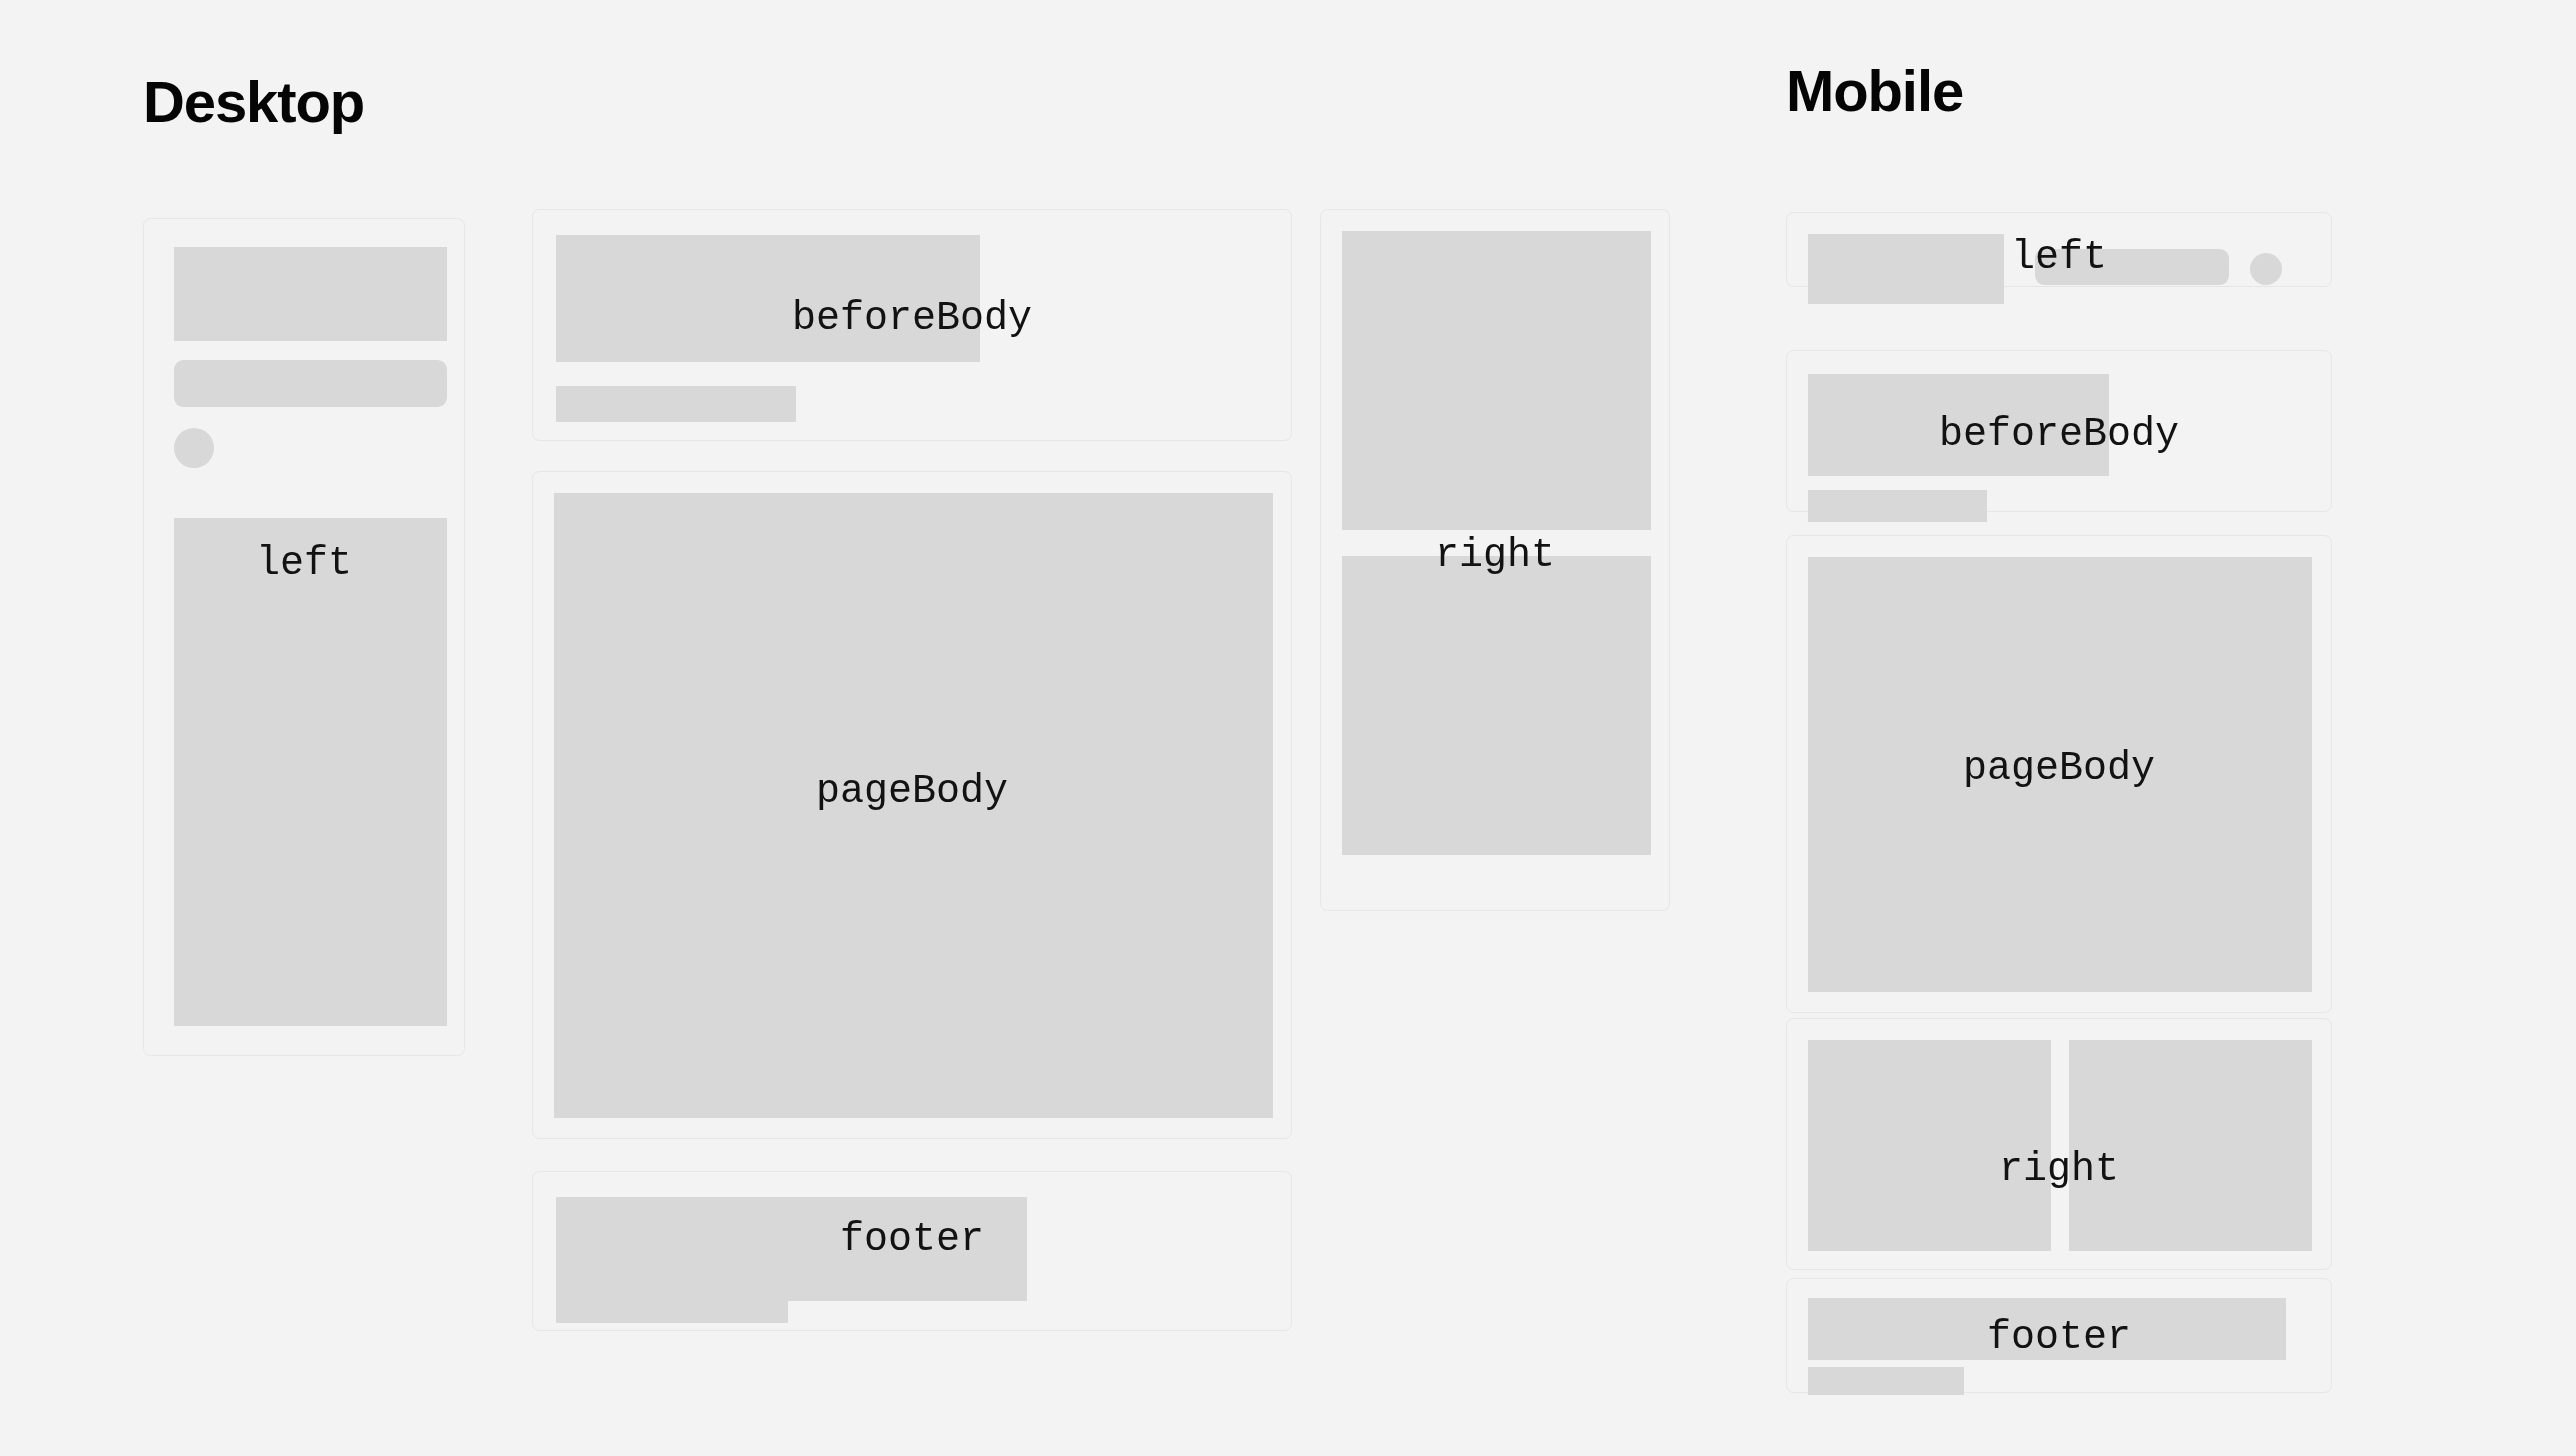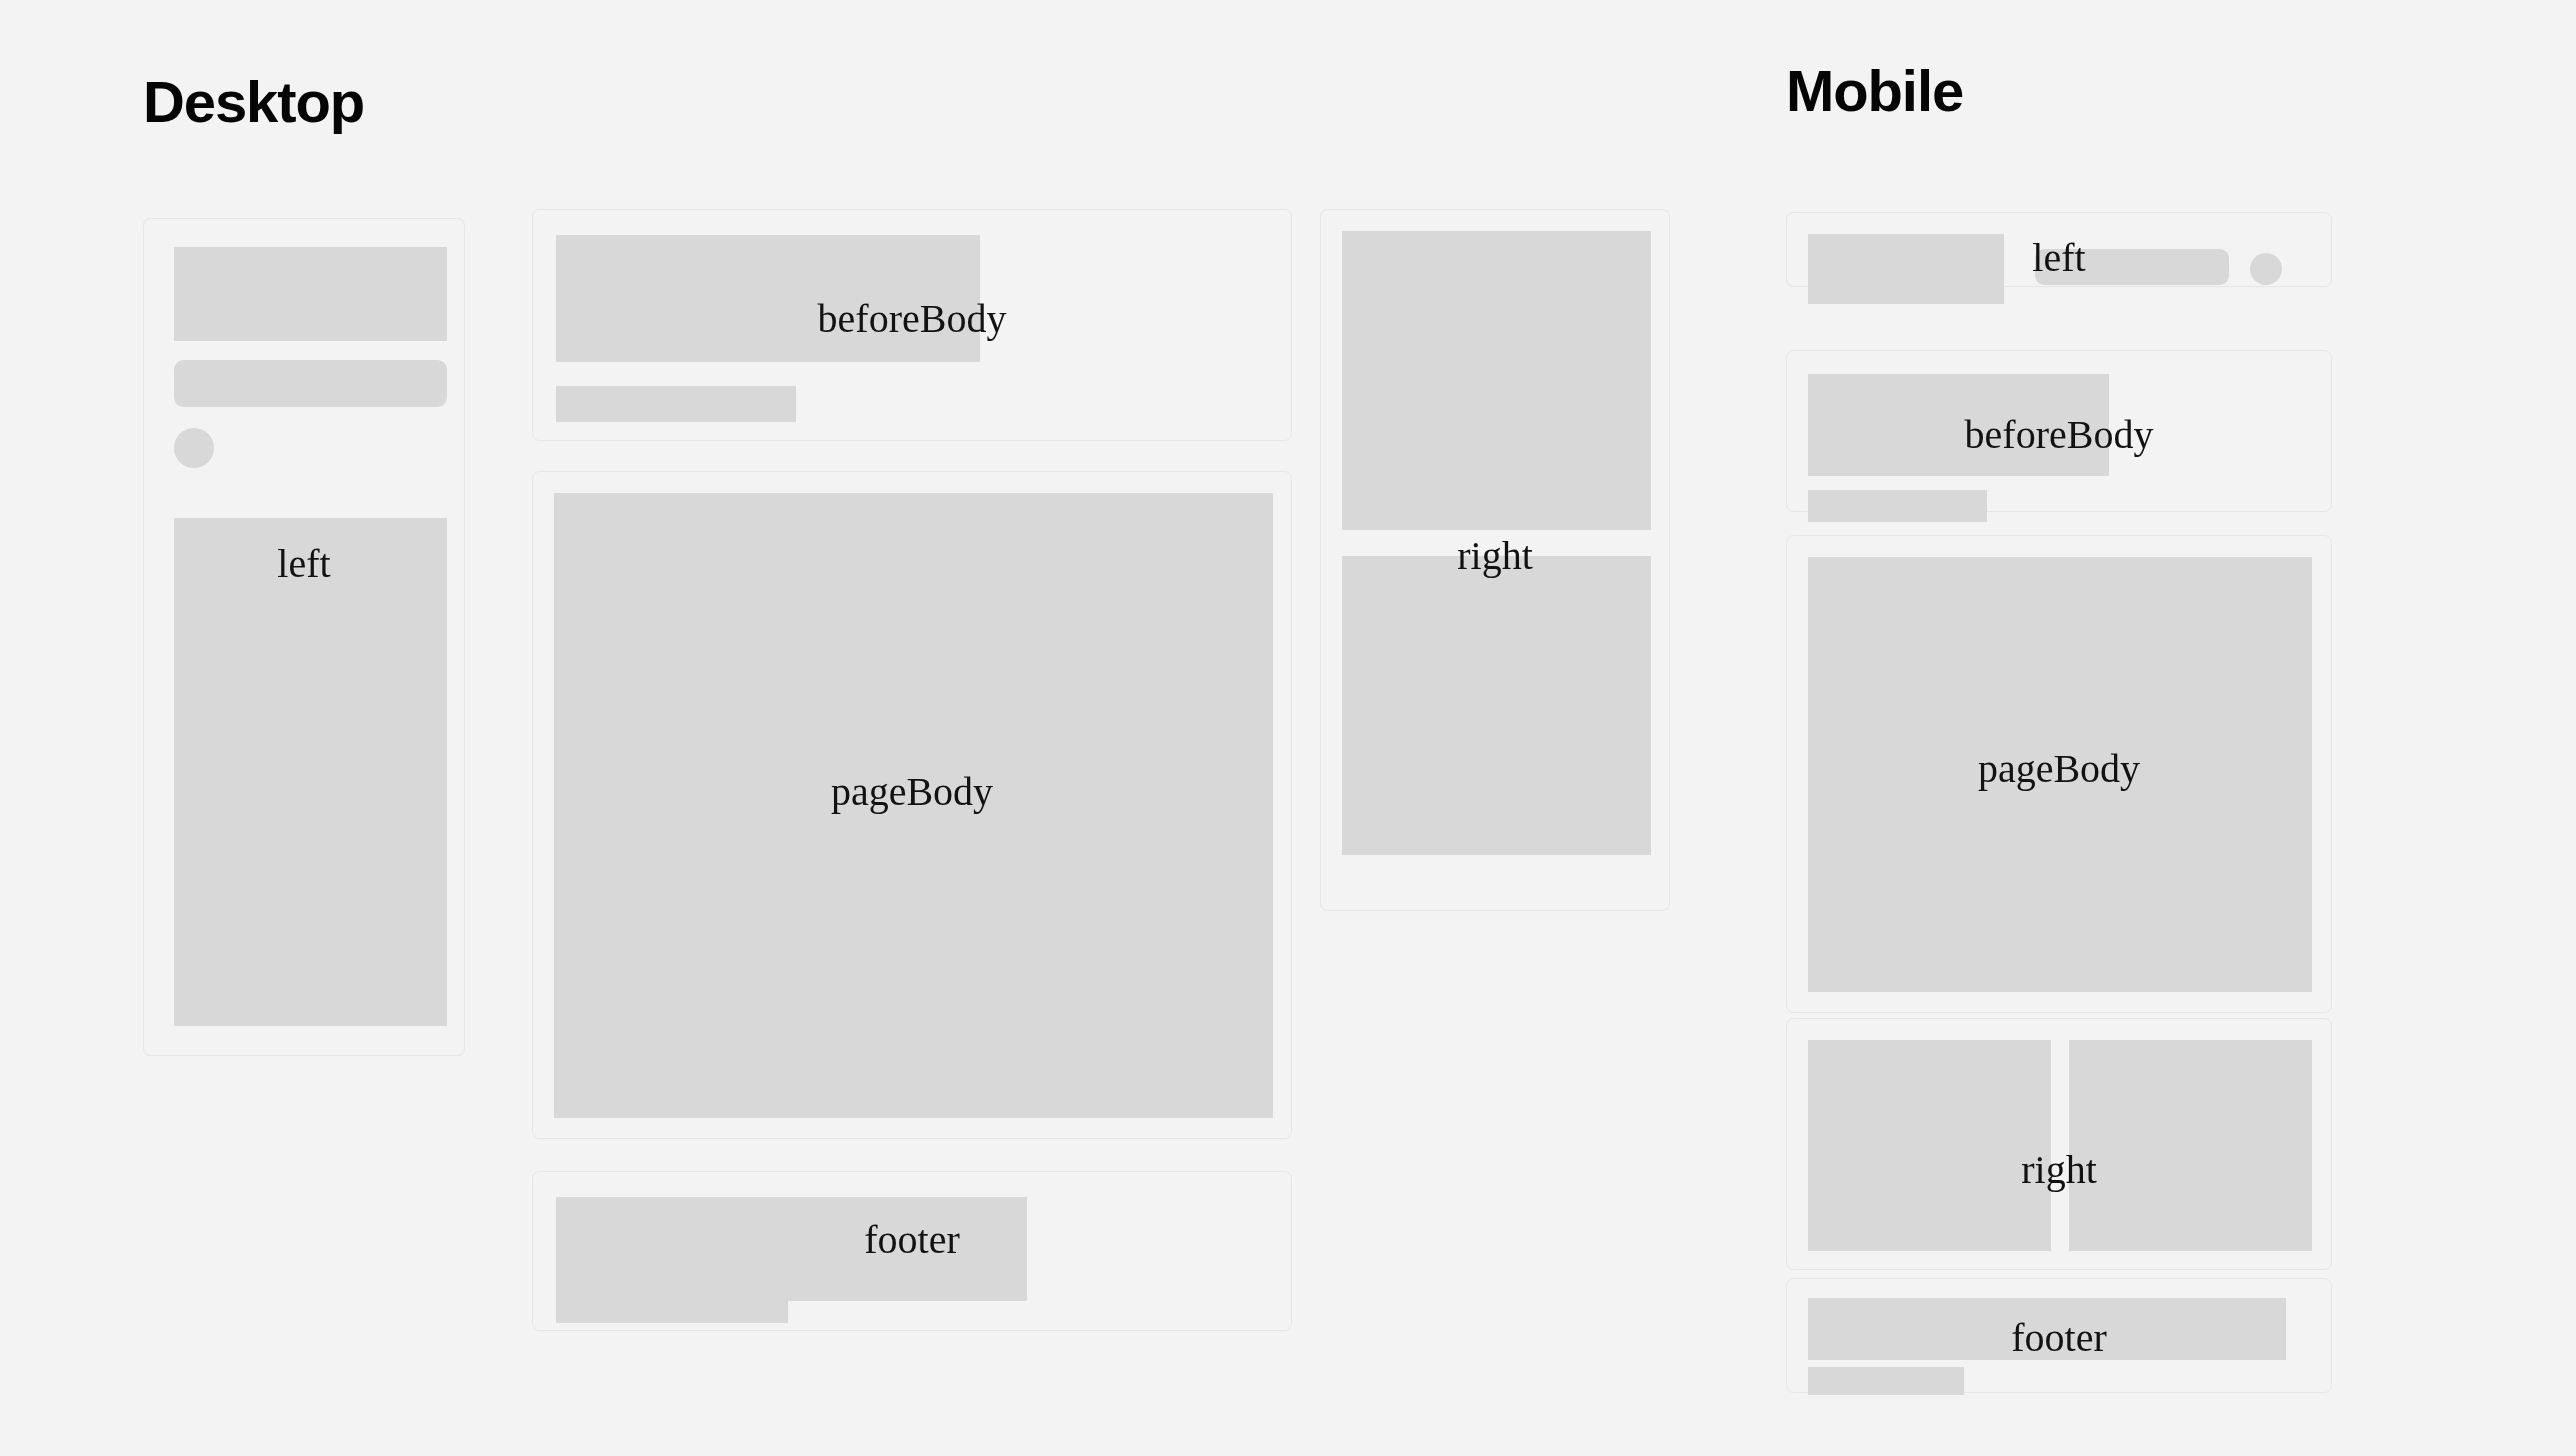--- a/index.html
+++ b/index.html
@@ -39,21 +39,21 @@
   .sk {
     position: absolute;
     background: #d8d8d8;
   }
   .sk.rounded { border-radius: 9.4px; }
   .sk.circle  { border-radius: 50%; }
 
   
   .slot-label {
     position: absolute;
-    font-family: Liberation Serif, serif;
+    font-family: Liberation Mono, monospace;
     font-size: 40px;
     color: #121212;
     line-height: 1;
     white-space: nowrap;
     text-align: center;
     pointer-events: none;
   }
 
   
   #d-left-panel { left: 143px; top: 218px; width: 322px; height: 838px; }

